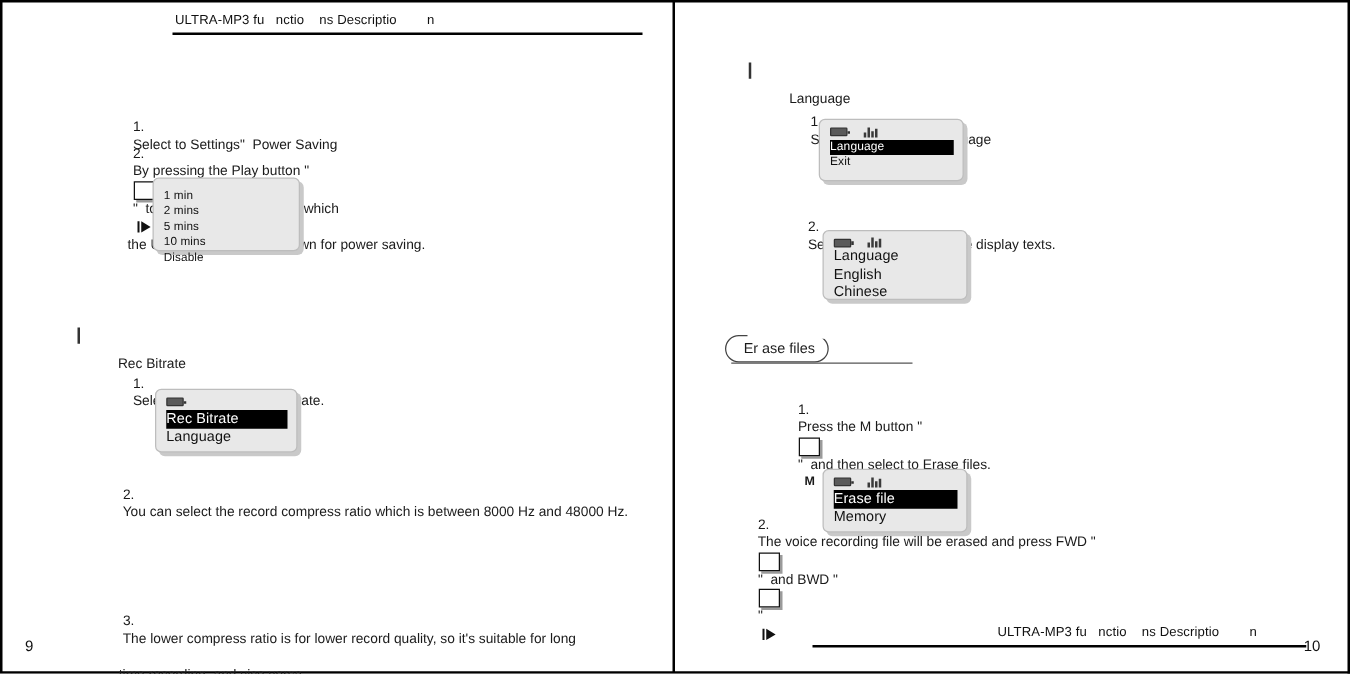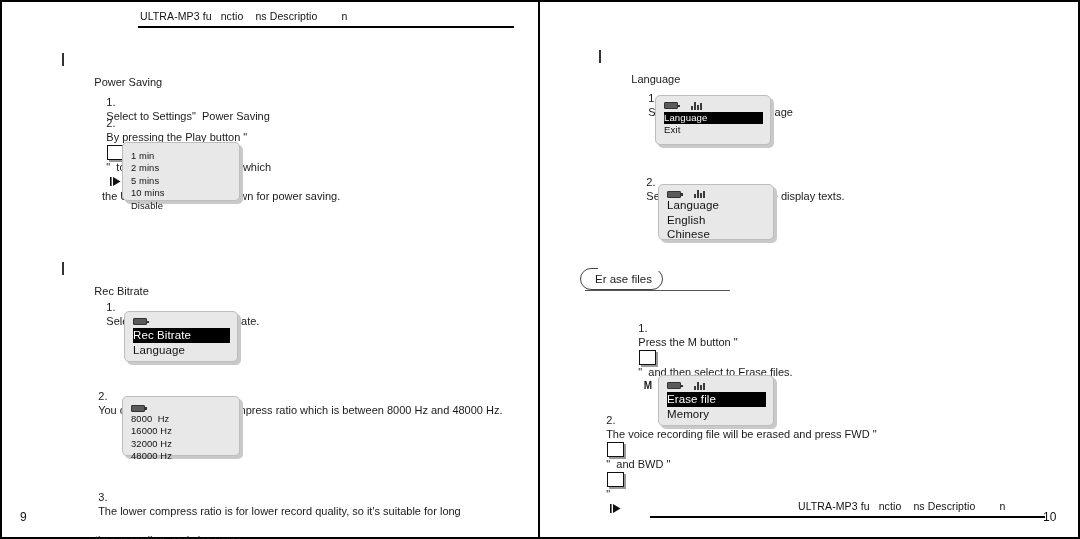--- a/index.html
+++ b/index.html
@@ -212,24 +212,20 @@
 </head>
 <body>
 
 <div class="spread">
 
   <div class="page page-left">
 
     <div class="runhead" style="left:138px; top:8px;">ULTRA-MP3 fu   nctio    ns Descriptio        n</div>
     <div class="runhead-rule" style="left:136px; top:24px; width:376px;"></div>
 
-    <div class="sect" style="left:74px; top:50px;">
-      <span class="tick"></span>
-      <span>Power Saving</span>
-    </div>
 
     <div class="item" style="left:86px; top:78px;">
       <span class="num">1.</span>
       <span>Select to Settings"  Power Saving</span>
     </div>
 
     <div class="item" style="left:86px; top:99px;">
       <span class="num">2.</span>
       <span>By pressing the Play button "</span>
       <span class="keybtn">
@@ -267,29 +263,20 @@
       </div>
       <div class="row sel">Rec Bitrate</div>
       <div class="row">Language</div>
     </div>
 
     <div class="item" style="left:78px; top:372px;">
       <span class="num">2.</span>
       <span>You can select the record compress ratio which is between 8000 Hz and 48000 Hz.</span>
     </div>
 
-    <div class="lcd plain" style="left:120px; top:394px; width:118px; height:60px;">
-      <div class="statusbar" style="height:8px; margin-bottom:1px;">
-        <span class="ico-batt"></span>
-      </div>
-      <div class="row">8000  Hz</div>
-      <div class="row">16000 Hz</div>
-      <div class="row">32000 Hz</div>
-      <div class="row">48000 Hz</div>
-    </div>
 
     <div class="item" style="left:78px; top:473px;">
       <span class="num">3.</span>
       <span>The lower compress ratio is for lower record quality, so it's suitable for long</span>
       <br><span style="display:inline-block; width:15px;"></span><span>time recording, and vice versa.</span>
     </div>
 
     <div class="folio" style="left:18px; top:508px;">9</div>
   </div>
 

